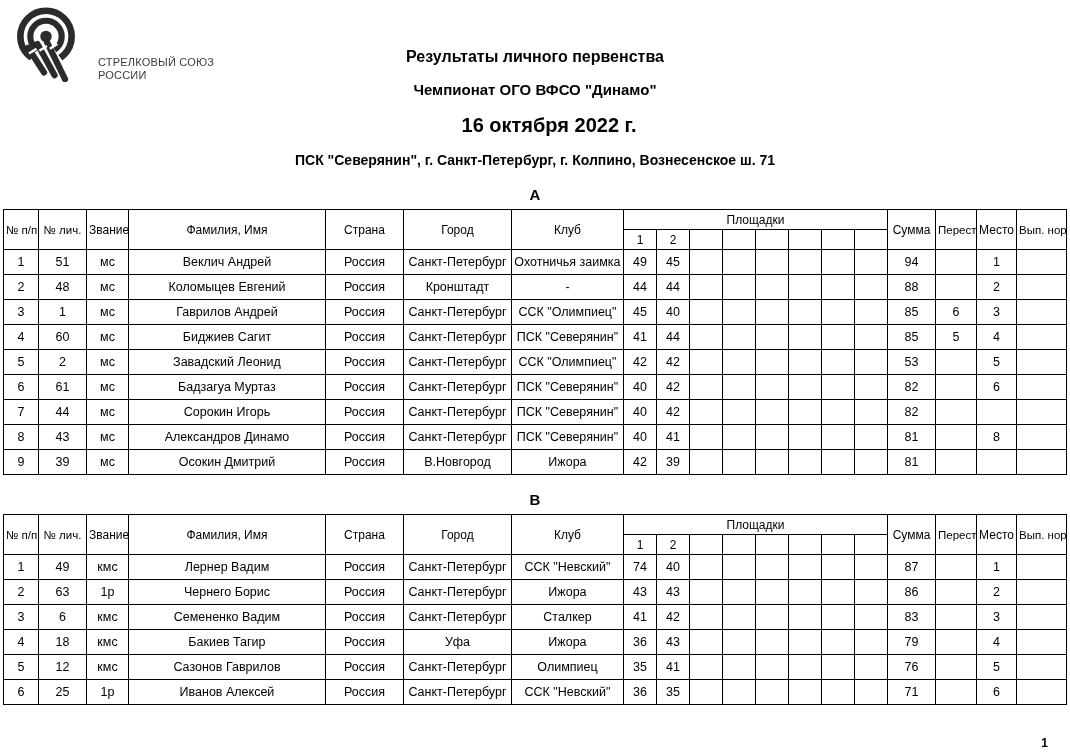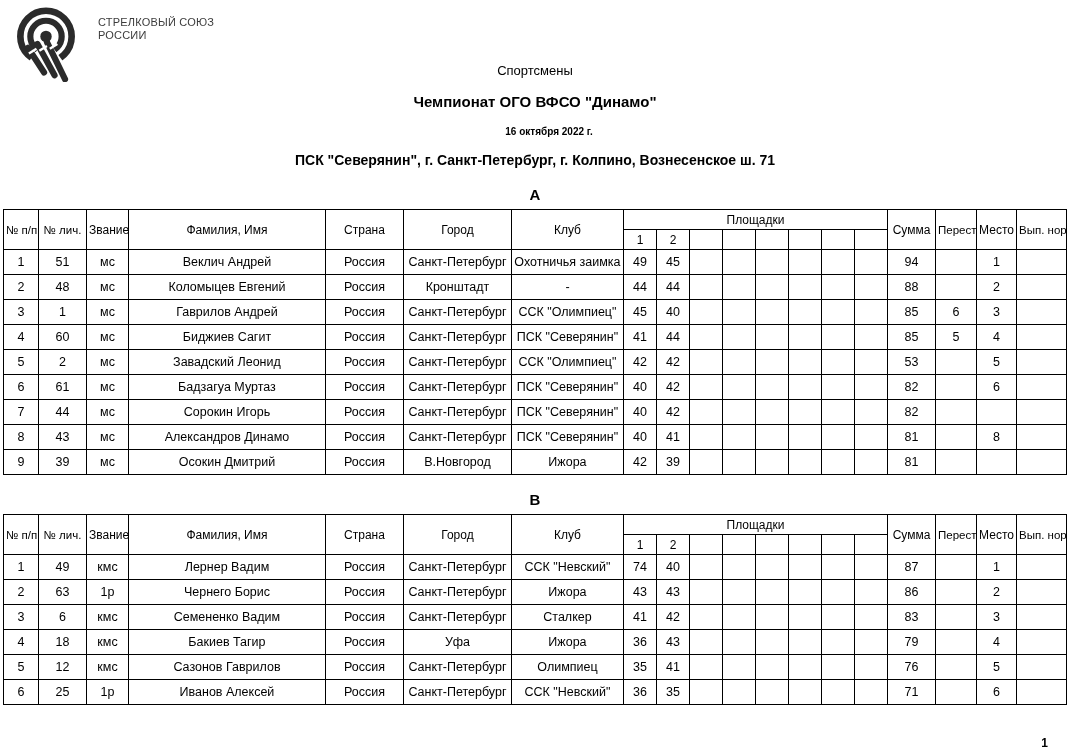--- a/index.html
+++ b/index.html
@@ -11,34 +11,34 @@
     font-family: "Liberation Sans", sans-serif;
     position: relative;
     overflow: hidden;
   }
 
   
   .topbar {
     position: absolute; top: 6px; left: 8px; right: 6px;
     display: flex; justify-content: space-between; align-items: flex-start;
   }
-  .org-left { display: flex; gap: 14px; align-items: flex-start; }
+  .org-left { display: flex; gap: 14px; align-items: flex-end; }
   .org-right { display: flex; gap: 10px; align-items: flex-start; }
   .org-text {
     font-size: 11px; line-height: 13px; color: #3c3c3c;
     padding-top: 10px; white-space: pre-line; letter-spacing: 0.2px;
   }
   .org-text.right { text-align: right; padding-top: 12px; }
 
   
   .titles { padding-top: 48px; text-align: center; }
   .t-main   { font-size: 16px; font-weight: bold; margin: 0; }
   .t-sub    { font-size: 13px; font-weight: normal; margin: 15px 0 0 0; }
   .t-champ  { font-size: 15px; font-weight: bold; margin: 15px 0 0 0; }
-  .t-date   { font-size: 10px; font-weight: bold; margin: 16px 0 4px 0; padding-left: 28px; }
+  .t-date   { font-size: 20px; font-weight: bold; margin: 16px 0 4px 0; padding-left: 28px; }
   .t-venue  { font-size: 14px; font-weight: bold; margin: 15px 0 0 0; }
 
   .section-label {
     text-align: center; font-size: 15px; font-weight: bold;
     margin: 18px 0 6px 0;
   }
   .section-label.second { margin-top: 16px; }
 
   
   table.results {
@@ -97,21 +97,21 @@
           <line x1="44" y1="45" x2="52" y2="40"></line>
         </g>
       </svg>
     </span>
     <div class="org-text">СТРЕЛКОВЫЙ СОЮЗ
 РОССИИ</div>
   </div>
 </div>
 
 <div class="titles">
-  <div class="t-sub">Спортсмены</div>
+  <div class="t-main">Результаты личного первенства</div>
   <div class="t-champ">Чемпионат ОГО ВФСО "Динамо"</div>
   <div class="t-date">16 октября 2022 г.</div>
   <div class="t-venue">ПСК "Северянин", г. Санкт-Петербург, г. Колпино, Вознесенское ш. 71</div>
 </div>
 
 <div class="section-label">А</div>
 
 <table class="results">
   <colgroup>
     <col style="width:35px">

